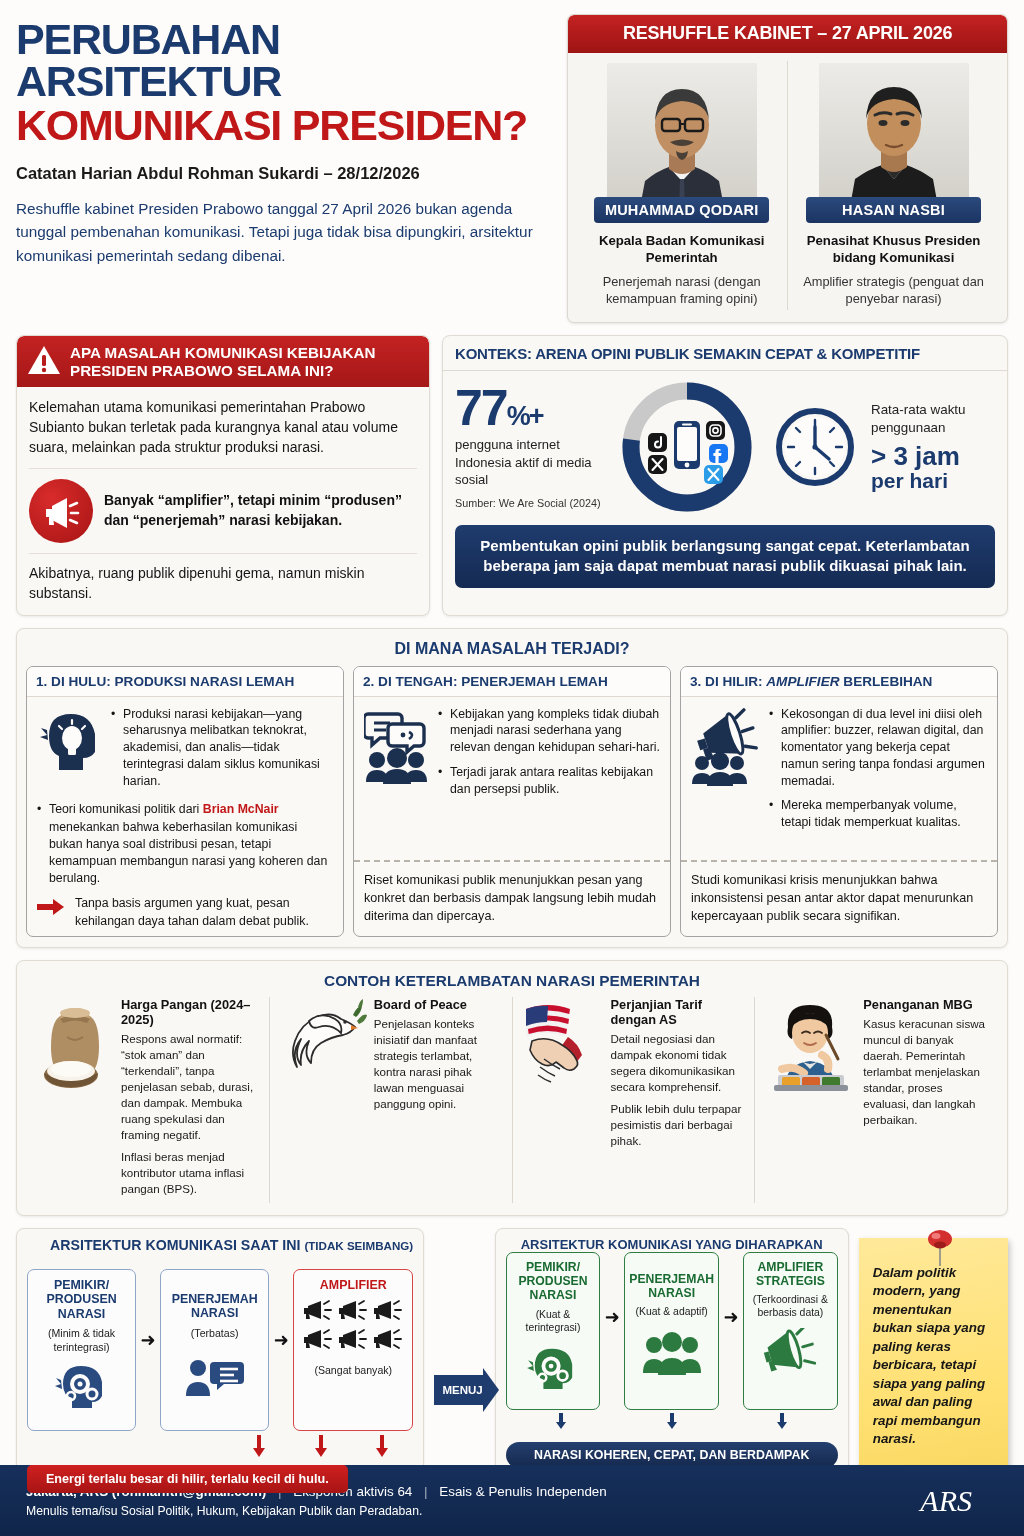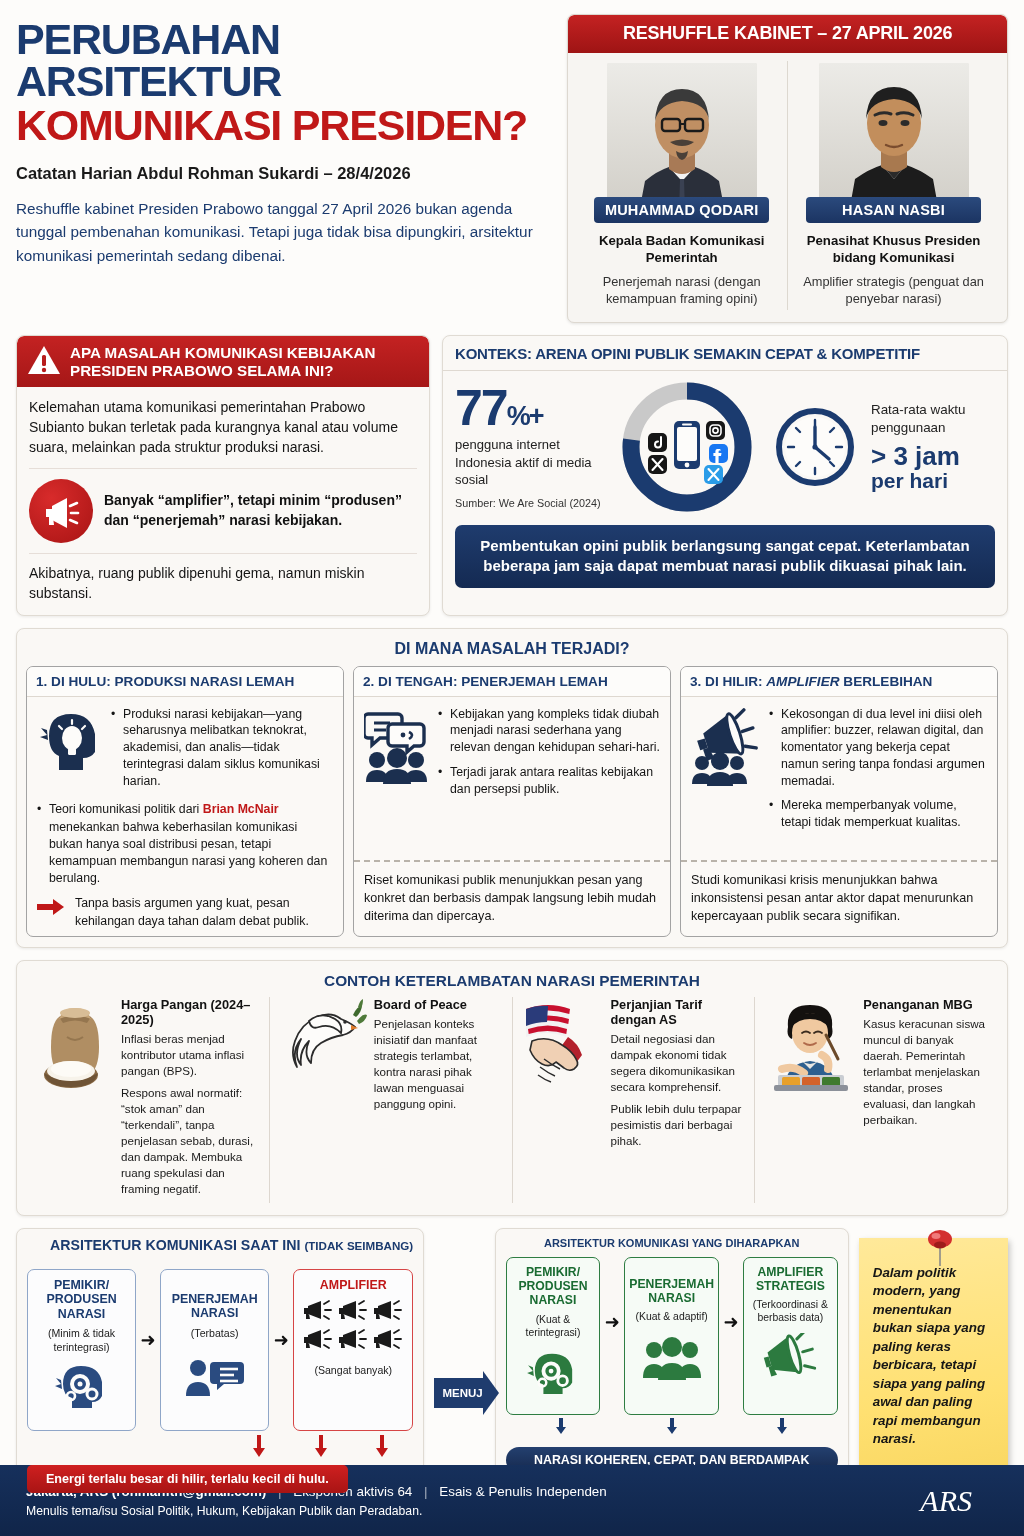--- a/index.html
+++ b/index.html
@@ -172,21 +172,21 @@
   .menuju {
     position:relative; background:#1f3c6e; color:#fff; font-size:11.5px; font-weight:800;
     padding: 9px 6px 9px 8px; width: 50px; text-align:center;
   }
   .menuju:after {
     content:''; position:absolute; right:-15px; top:-7px;
     border-top: 22px solid transparent; border-bottom: 22px solid transparent;
     border-left: 16px solid #1f3c6e;
   }
   .arch-want { width: 378px; padding: 8px 10px 8px; }
-  .arch-title-g { text-align:center; font-size: 11px; font-weight:800; color:#1b3b6f; margin-bottom: 8px; }
+  .arch-title-g { text-align:center; font-size: 13px; font-weight:800; color:#1b3b6f; }
   .gbox {
     flex:1; border:1px solid #2e7d42; border-radius:7px; background:#f6fbf6; text-align:center;
     padding: 7px 3px 7px; min-height: 158px;
   }
   .gbox-h { font-size: 12.2px; font-weight:800; color:#1a6b32; line-height:1.18; }
   .gbox-s { font-size: 10.4px; color:#222; margin-top:6px; line-height:1.24; }
   .g-downs { display:flex; justify-content:space-around; margin-top: 3px; }
   .blue-band {
     background: linear-gradient(180deg,#24406f 0%,#15284d 100%); color:#fff; border-radius: 14px;
     text-align:center; font-size: 12.4px; font-weight:800; padding: 6px 8px; margin-top: 9px;
@@ -220,21 +220,21 @@
 </style>
 </head>
 <body>
 
 <div class="page">
 
   <div class="header">
     <div class="header-left">
       <div class="title-1">PERUBAHAN ARSITEKTUR</div>
       <div class="title-2">KOMUNIKASI PRESIDEN?</div>
-      <div class="byline">Catatan Harian Abdul Rohman Sukardi – 28/4/2026</div>
+      <div class="byline">Catatan Harian Abdul Rohman Sukardi – 28/12/2026</div>
       <div class="lede">Reshuffle kabinet Presiden Prabowo tanggal 27 April 2026 bukan agenda tunggal pembenahan komunikasi. Tetapi juga tidak bisa dipungkiri, arsitektur komunikasi pemerintah sedang dibenai.</div>
     </div>
 
     <div class="profile-card">
       <div class="profile-banner">RESHUFFLE KABINET – 27 APRIL 2026</div>
       <div class="profile-row">
 
         <div class="profile-col">
           <div class="portrait">
             <svg width="150" height="160" viewBox="0 0 150 160">
@@ -536,22 +536,22 @@
             <ellipse cx="38" cy="16" rx="15" ry="5" fill="#d8bd96"></ellipse>
             <path d="M30 40 q8 6 16 0" stroke="#95764f" stroke-width="2" fill="none"></path>
             <ellipse cx="34" cy="78" rx="27" ry="13" fill="#8a6a45"></ellipse>
             <path d="M7 76 q27 16 54 0 q-3 14 -27 14 q-24 0 -27 -14 Z" fill="#6f5436"></path>
             <ellipse cx="34" cy="74" rx="24" ry="10" fill="#f7f3ea"></ellipse>
             <ellipse cx="34" cy="72" rx="20" ry="8" fill="#fdfbf6"></ellipse>
           </svg>
         </div>
         <div class="ccol-tx">
           <div class="ccol-h">Harga Pangan (2024–2025)</div>
+          <div class="ccol-p">Respons awal normatif: “stok aman” dan “terkendali”, tanpa penjelasan sebab, durasi, dan dampak. Membuka ruang spekulasi dan framing negatif.</div>
           <div class="ccol-p">Inflasi beras menjad kontributor utama inflasi pangan (BPS).</div>
-          <div class="ccol-p">Respons awal normatif: “stok aman” dan “terkendali”, tanpa penjelasan sebab, durasi, dan dampak. Membuka ruang spekulasi dan framing negatif.</div>
         </div>
       </div>
 
       <div class="ccol">
         <div class="ccol-ic">
           <svg width="88" height="86" viewBox="0 0 88 86">
             <path d="M62 22 q-10 -8 -24 -2 q-16 7 -22 24 q-5 14 2 26 q-6 -16 4 -28 q-8 16 0 26 q-2 -14 8 -24 q-6 14 2 22 q0 -14 10 -20 q10 -6 22 -8 q8 -2 12 -8 q-4 -4 -14 -8 Z" fill="#fdfcfa" stroke="#2b2b2b" stroke-width="1.8" stroke-linejoin="round"></path>
             <path d="M30 24 q12 -10 26 -2 q8 5 6 14 q-10 -10 -22 -6 q-8 3 -10 -6 Z" fill="#fdfcfa" stroke="#2b2b2b" stroke-width="1.8"></path>
             <circle cx="66" cy="25" r="1.8" fill="#2b2b2b"></circle>
             <path d="M72 28 l7 3 l-7 2 Z" fill="#e07b2a"></path>

